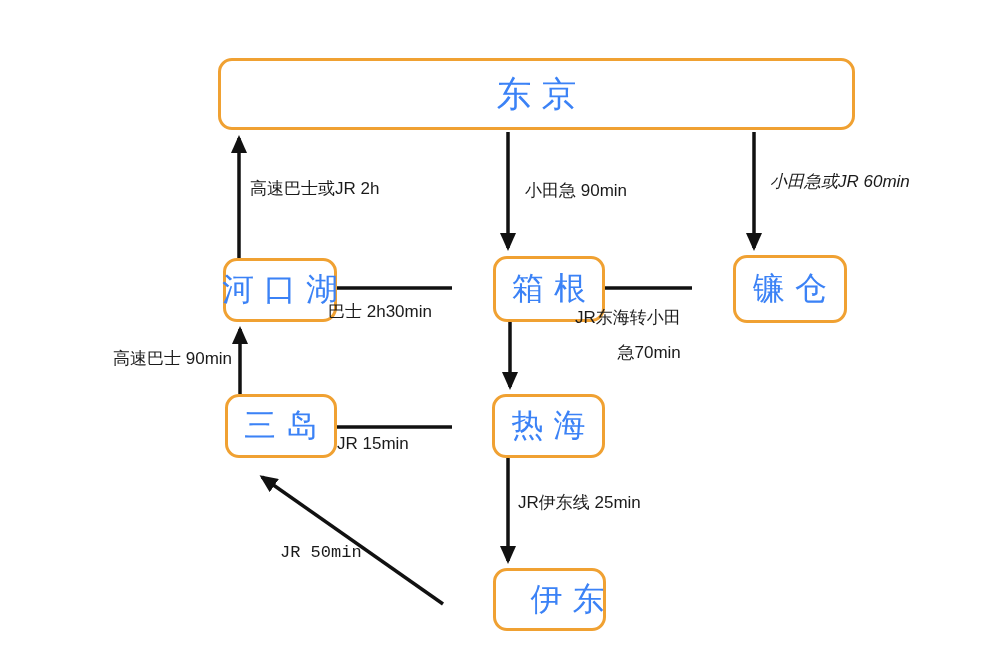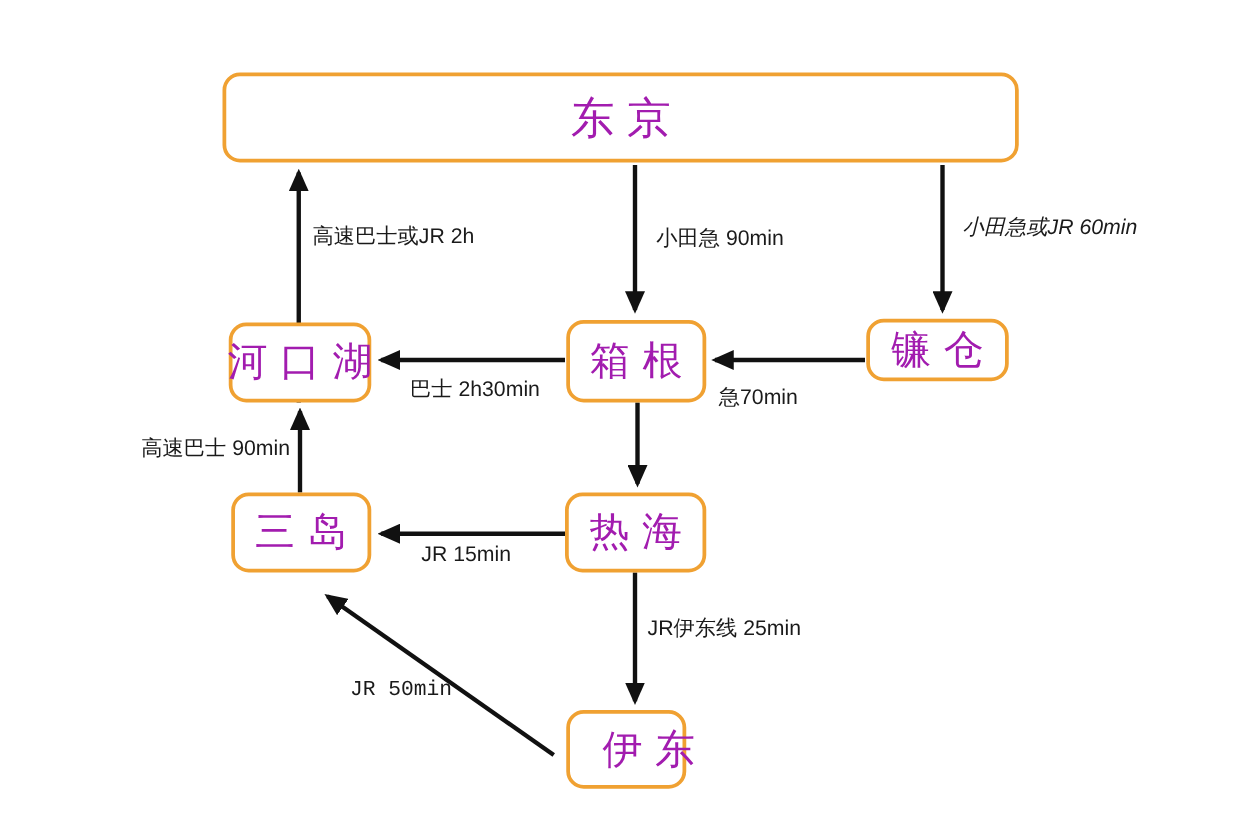--- a/index.html
+++ b/index.html
@@ -24,22 +24,23 @@
   .node {
     position: absolute;
     box-sizing: border-box;
     background: #ffffff;
     border: 3px solid var(--accent, #F0A132);
     border-radius: 14px;
     display: flex;
     align-items: center;
     justify-content: center;
     font-family: "Liberation Serif", serif;
-    color: #a21caf;
+    color: #3b82f6;
     font-weight: 500;
+    margin-left: 40px;
   }
   .node-label {
     letter-spacing: 10px;
     text-indent: 10px;
     white-space: nowrap;
   }
   .edge-label {
     position: absolute;
     color: #1a1a1a;
     font-size: 17px;
@@ -47,24 +48,24 @@
     line-height: 20px;
     text-align: right;
   }
   .edge-label.two-line {
     line-height: 35px;
   }
   
   #node-tokyo       { left: 178px; top:  58px; width: 637px; height: 72px; font-size: 35px; }
   #node-kawaguchiko { left: 183px; top: 258px; width: 114px; height: 64px; font-size: 32px; }
   #node-hakone      { left: 453px; top: 256px; width: 112px; height: 66px; font-size: 32px; }
-  #node-kamakura    { left: 693px; top: 255px; width: 114px; height: 50px; font-size: 32px; }
+  #node-kamakura    { left: 693px; top: 255px; width: 114px; height: 68px; font-size: 32px; }
   #node-mishima     { left: 185px; top: 394px; width: 112px; height: 64px; font-size: 32px; }
   #node-atami       { left: 452px; top: 394px; width: 113px; height: 64px; font-size: 32px; }
-  #node-ito         { left: 453px; top: 568px; width: 96px; height: 63px; font-size: 32px; padding-left: 36px; }
+  #node-ito         { left: 453px; top: 568px; width: 113px; height: 63px; font-size: 32px; padding-left: 36px; }
   
   #lbl-kawaguchiko-tokyo { left: 250px; top: 179px; }
   #lbl-tokyo-hakone      { left: 525px; top: 181px; }
   #lbl-tokyo-kamakura    { left: 770px; top: 172px; font-style: italic; }
   #lbl-hakone-kawaguchiko{ left: 328px; top: 302px; }
   #lbl-kamakura-hakone   { left: 575px; top: 300px; }
   #lbl-hakone-atami      { left: 352px; top: 348px; }
   #lbl-mishima-kawaguchiko { left: 113px; top: 349px; }
   #lbl-atami-mishima     { left: 337px; top: 434px; }
   #lbl-atami-ito         { left: 518px; top: 493px; }
@@ -115,20 +116,21 @@
   </div>
   <div class="node" id="node-ito">
     <span class="node-label">伊东</span>
   </div>
 
   <div class="edge-label" id="lbl-kawaguchiko-tokyo">高速巴士或JR 2h</div>
   <div class="edge-label" id="lbl-tokyo-hakone">小田急 90min</div>
   <div class="edge-label" id="lbl-tokyo-kamakura">小田急或JR 60min</div>
   <div class="edge-label" id="lbl-hakone-kawaguchiko">巴士 2h30min</div>
   <div class="edge-label two-line" id="lbl-kamakura-hakone">
+    <div>JR东海转小田</div>
     <div>急70min</div>
   </div>
   <div class="edge-label" id="lbl-mishima-kawaguchiko">高速巴士 90min</div>
   <div class="edge-label" id="lbl-atami-mishima">JR 15min</div>
   <div class="edge-label" id="lbl-atami-ito">JR伊东线 25min</div>
   <div class="edge-label" id="lbl-ito-mishima">JR 50min</div>
 
 </div>
 
 </body></html>

